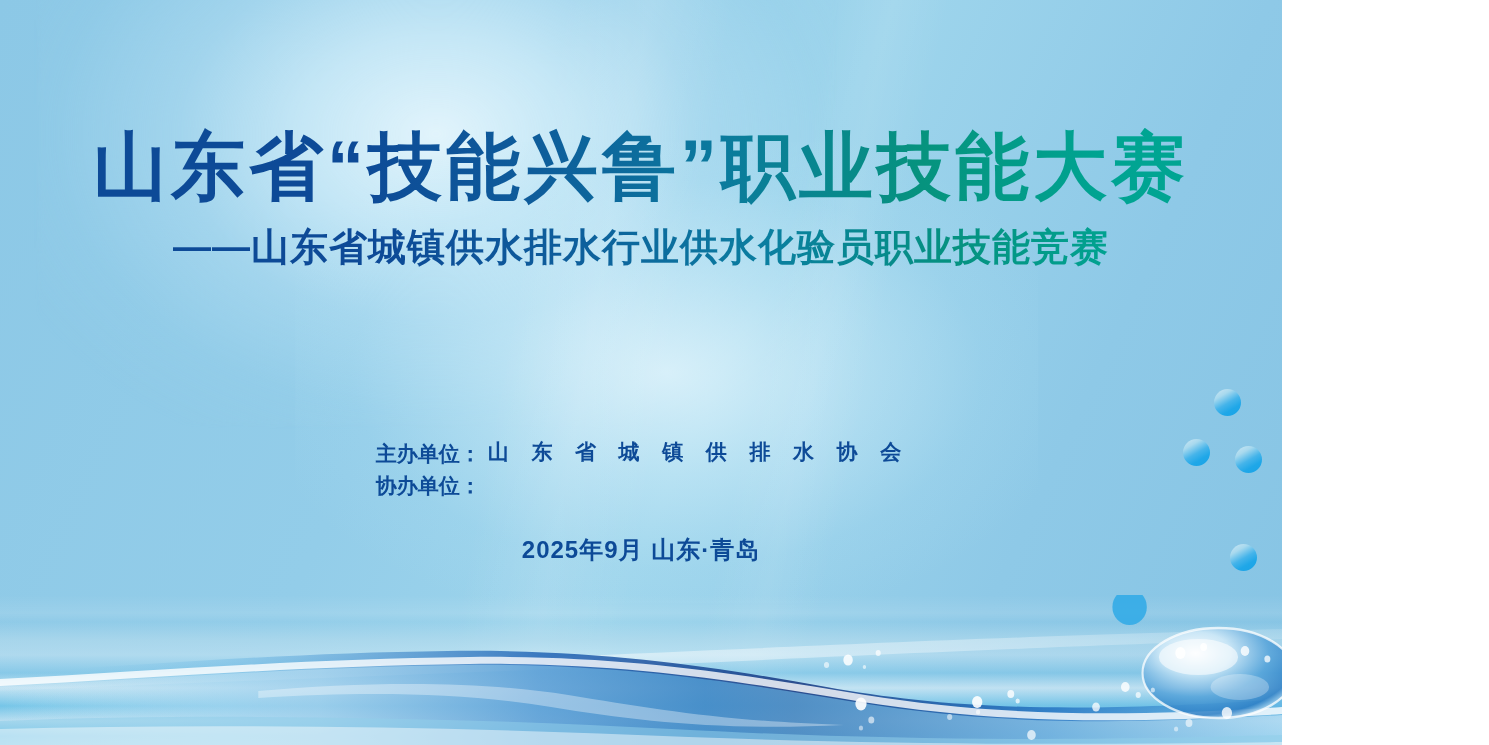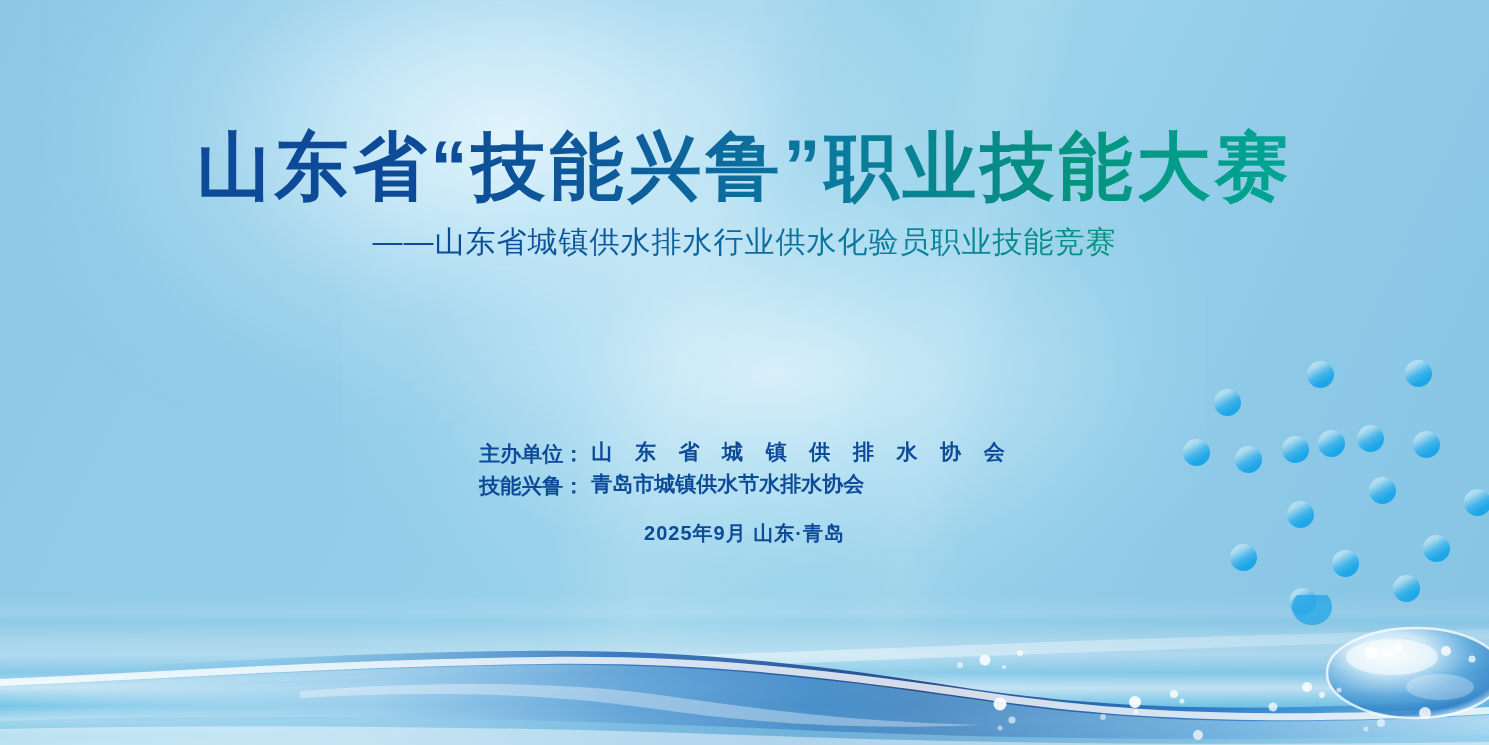--- a/index.html
+++ b/index.html
@@ -1,20 +1,20 @@
 <!DOCTYPE html>
 <html><head>
 <meta charset="utf-8">
 <style>
   html,body{margin:0;padding:0;background:#fff;}
   body{font-family:"Liberation Sans","DejaVu Sans",sans-serif;}
 
   #poster{
     position:relative;
-    width:1489px;height:745px;
+    width:1282px;height:745px;
     overflow:hidden;
     background:#8ec9e7;
   }
 
   
   .bg-base{
     position:absolute;inset:0;
     background:
       linear-gradient(115deg,#8cc8e6 0%,#93cde9 35%,#9ed5ec 55%,#8ec9e7 78%,#86c4e4 100%);
   }
@@ -71,22 +71,22 @@
        #00a693 100%);
     -webkit-background-clip:text;
     background-clip:text;
     color:transparent;
     -webkit-text-fill-color:transparent;
     white-space:nowrap;
   }
   .sub-title{
     margin-top:16px;
     font-family:"Liberation Sans","DejaVu Sans",sans-serif;
-    font-size:30px;
-    font-weight:normal;
+    font-size:38px;
+    font-weight:bold;
     letter-spacing:1px;
     background:linear-gradient(90deg,
        #0d4a97 0%,
        #0d4a97 30%,
        #0e5f9c 45%,
        #0a7fa0 60%,
        #059180 74%,
        #00a492 88%,
        #00a693 100%);
     -webkit-background-clip:text;
@@ -117,22 +117,22 @@
     width:112px;
     flex:0 0 112px;
     text-align:left;
   }
   .org-value{
     letter-spacing:0px;
     font-family:Liberation Mono, monospace;
   }
   .org-value.spaced{letter-spacing:5px;}
   .date-line{
-    margin-top:18px;
-    font-size:20px;
+    margin-top:32px;
+    font-size:24px;
     font-weight:bold;
     color:#0d4a97;
     letter-spacing:1px;
   }
 
   
   .dots{position:absolute;inset:0;pointer-events:none;}
   .dot{
     position:absolute;
     border-radius:50%;
@@ -199,22 +199,21 @@
   <div class="title-wrap">
     <div class="main-title" data-bind="poster.title">山东省“技能兴鲁”职业技能大赛</div>
     <div class="sub-title" data-bind="poster.subtitle">——山东省城镇供水排水行业供水化验员职业技能竞赛</div>
   </div>
 
   <div class="org-wrap">
     <div class="org-grid" id="org-grid"><div class="org-row">
           <span class="org-label" data-bind="poster.organizers.0.label">主办单位：</span>
           <span class="org-value spaced" data-bind="poster.organizers.0.value">山 东 省 城 镇 供 排 水 协 会</span>
         </div><div class="org-row">
-          <span class="org-label" data-bind="poster.organizers.2.label">技能兴鲁：</span>
-          <span class="org-value" data-bind="poster.organizers.2.value">青岛市城镇供水节水排水协会</span>
+          <span class="org-label" data-bind="poster.organizers.2.label">协办单位：</span>
         </div></div>
     <div class="date-line" data-bind="poster.date_location">2025年9月  山东·青岛</div>
   </div>
 
   <div class="water">
     <div class="water-bands"></div>
     <svg viewBox="0 0 1489 150" preserveAspectRatio="none">
       <defs>
         <linearGradient id="gDeep" x1="0" y1="0" x2="1" y2="0">
           <stop offset="0%" stop-color="#9bd3ec" stop-opacity="0"></stop>

